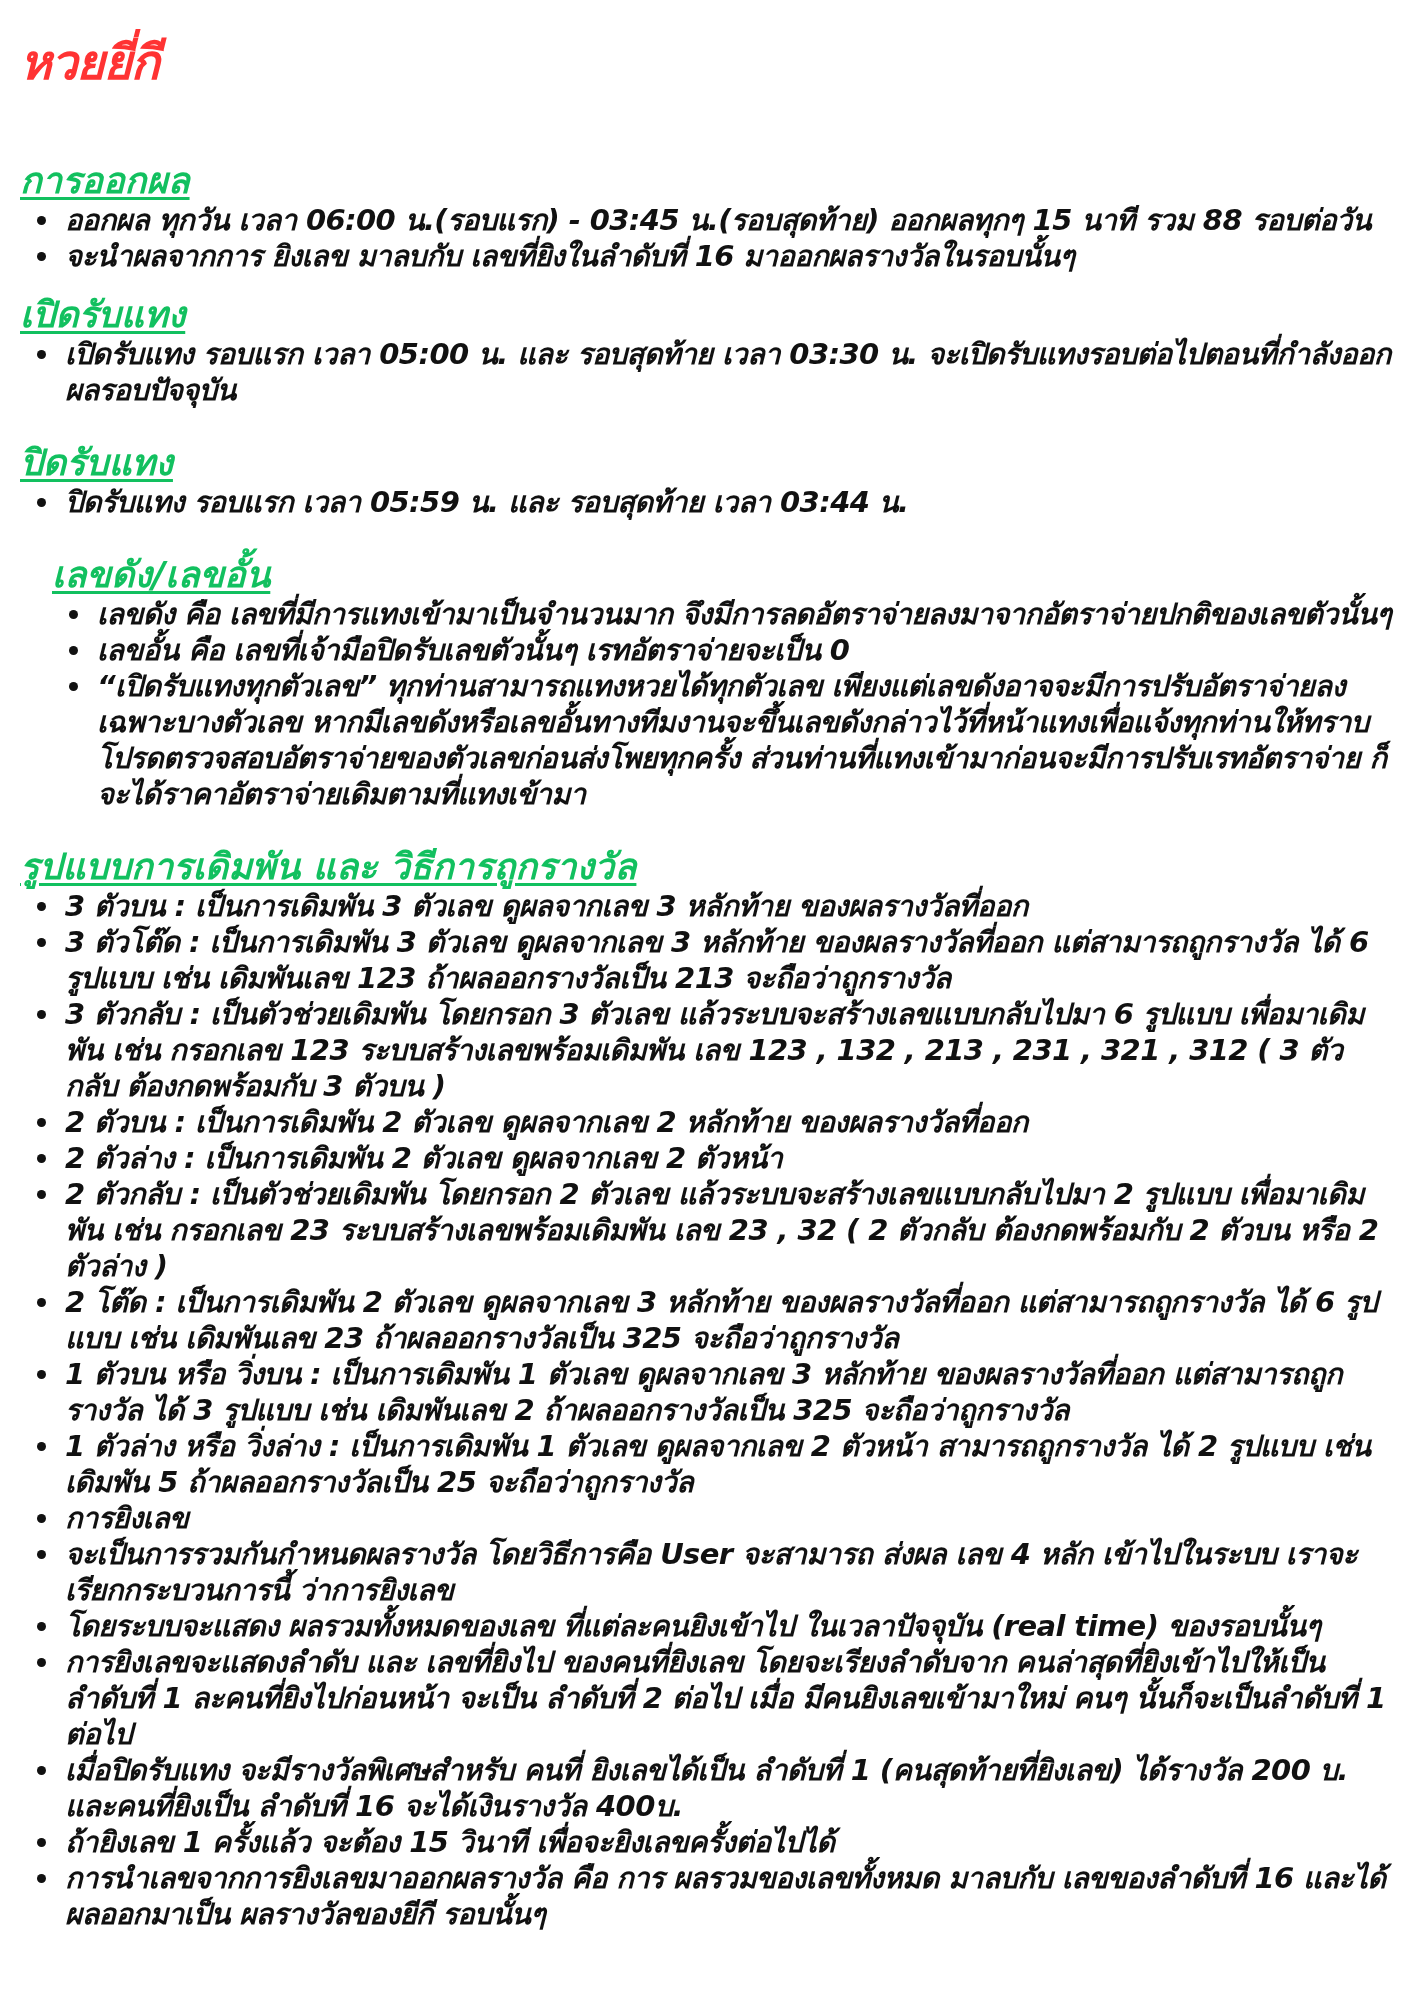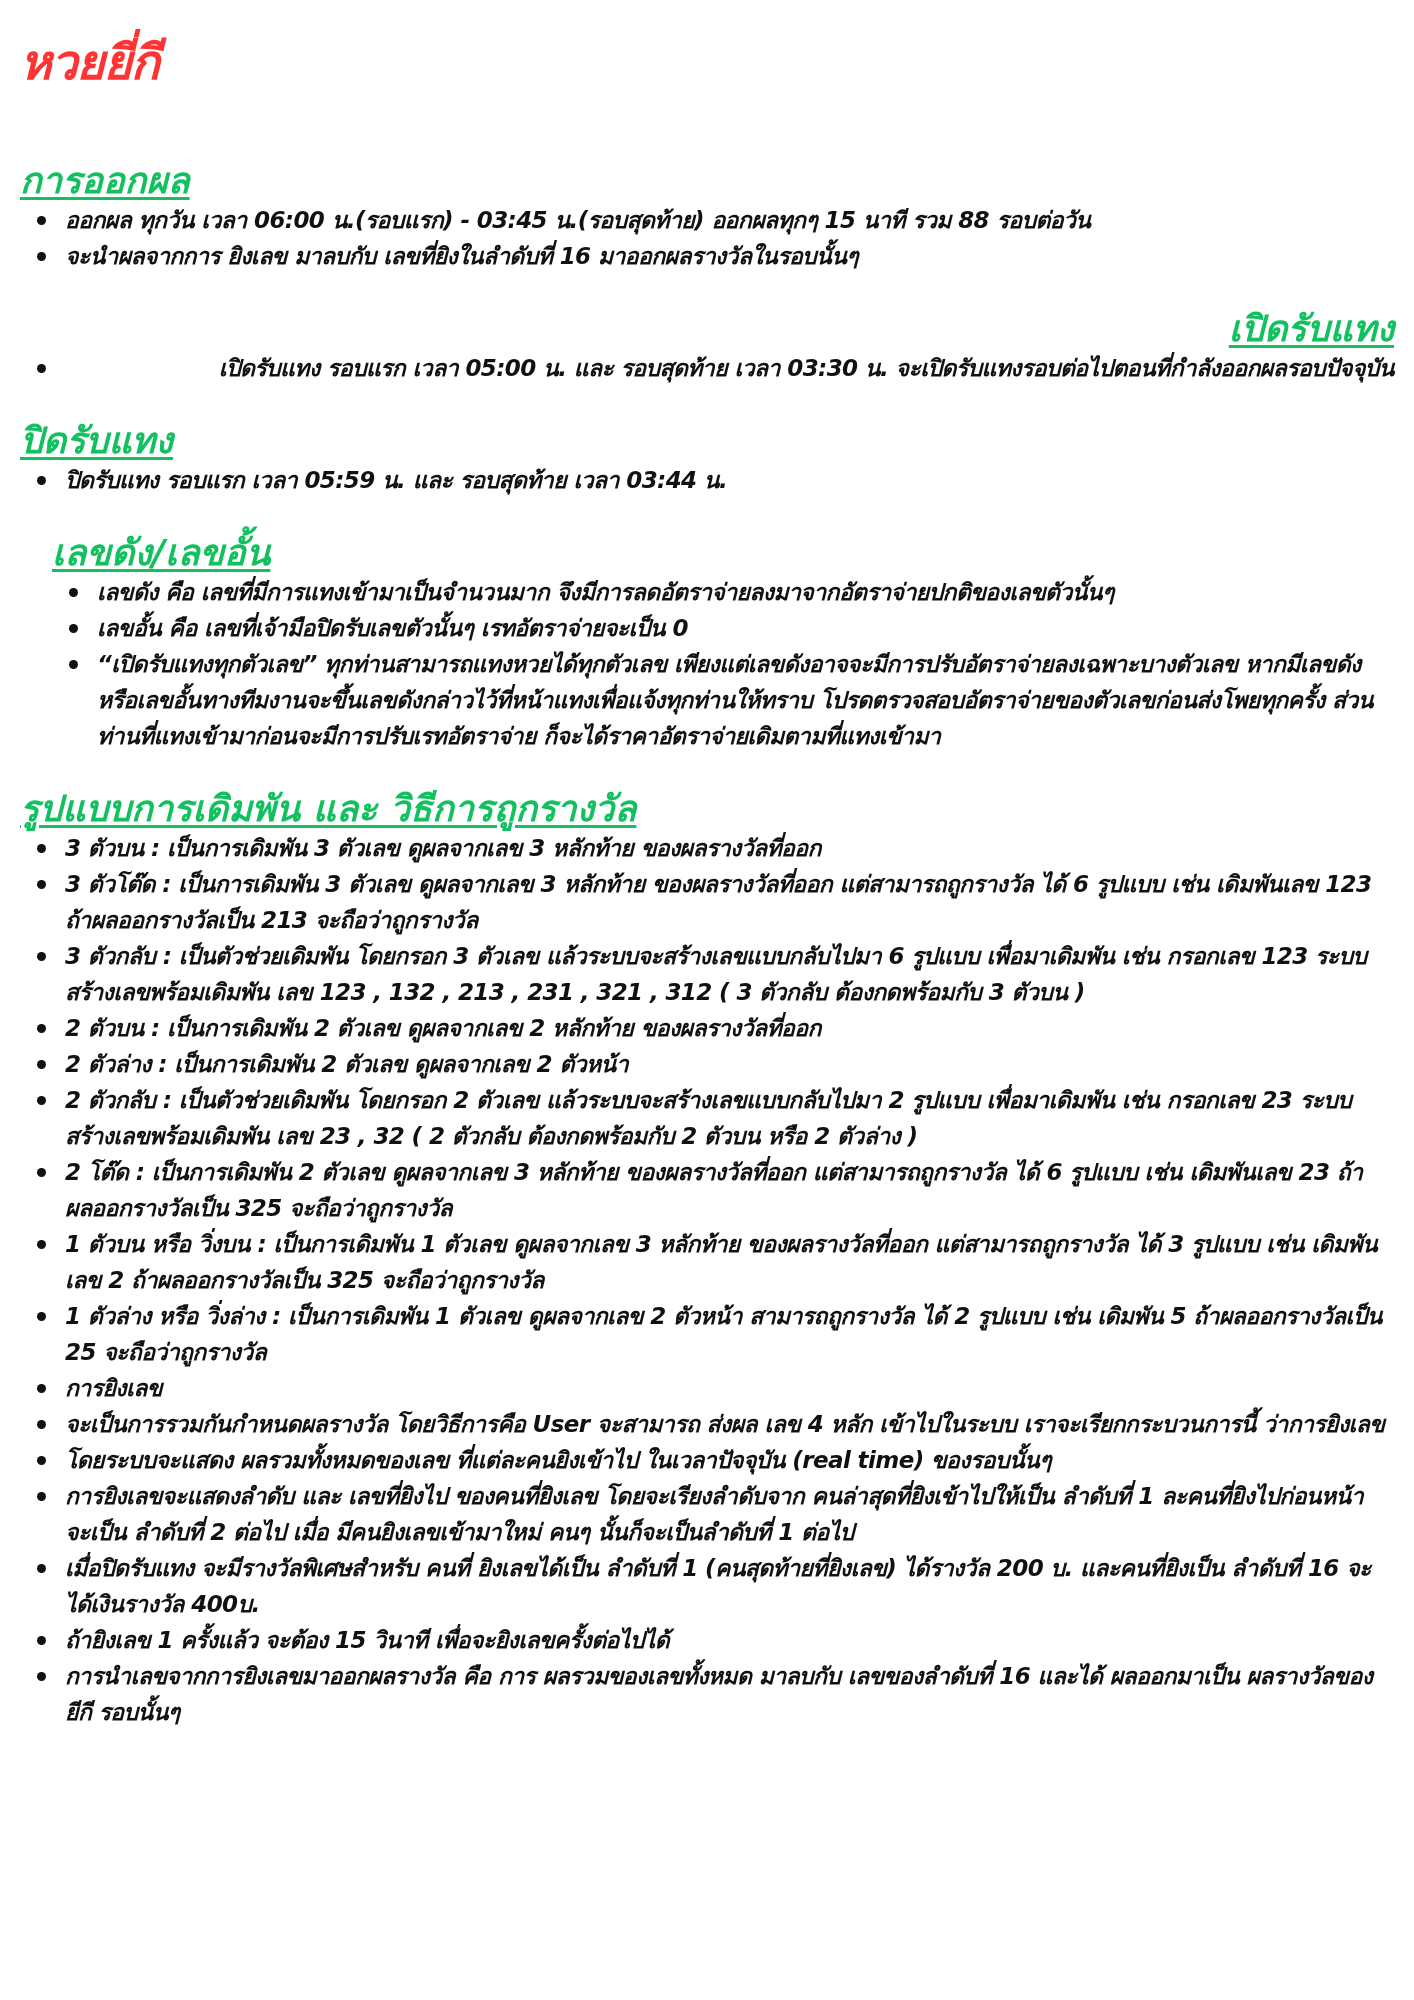--- a/index.html
+++ b/index.html
@@ -48,36 +48,36 @@
     ul.items {
       list-style: none;
       margin: 4px 0 0 0;
       padding: 0;
     }
     ul.items li {
       position: relative;
       padding-left: 45px;
       font-weight: bold;
       font-style: italic;
-      font-size: 23px;
+      font-size: 29px;
       line-height: 36px;
       color: #111111;
       letter-spacing: -0.6px;
     }
     ul.items li .bullet {
       position: absolute;
       left: 17px;
       top: 14px;
       width: 9px;
       height: 9px;
       border-radius: 50%;
       background: #111111;
     }
     .s1 { margin-top: 38px; }
-    .s2 { margin-top: 38px; text-align: right; }
+    .s2 { margin-top: 24px; }
     .s3 { margin-top: 38px; }
     .s4 { margin-top: 38px; margin-left: 32px; }
     .s5 { margin-top: 38px; }
   </style>
 </head>
 <body>
 
 <div class="page">
   <h1 class="title">หวยยี่กี</h1>
 

